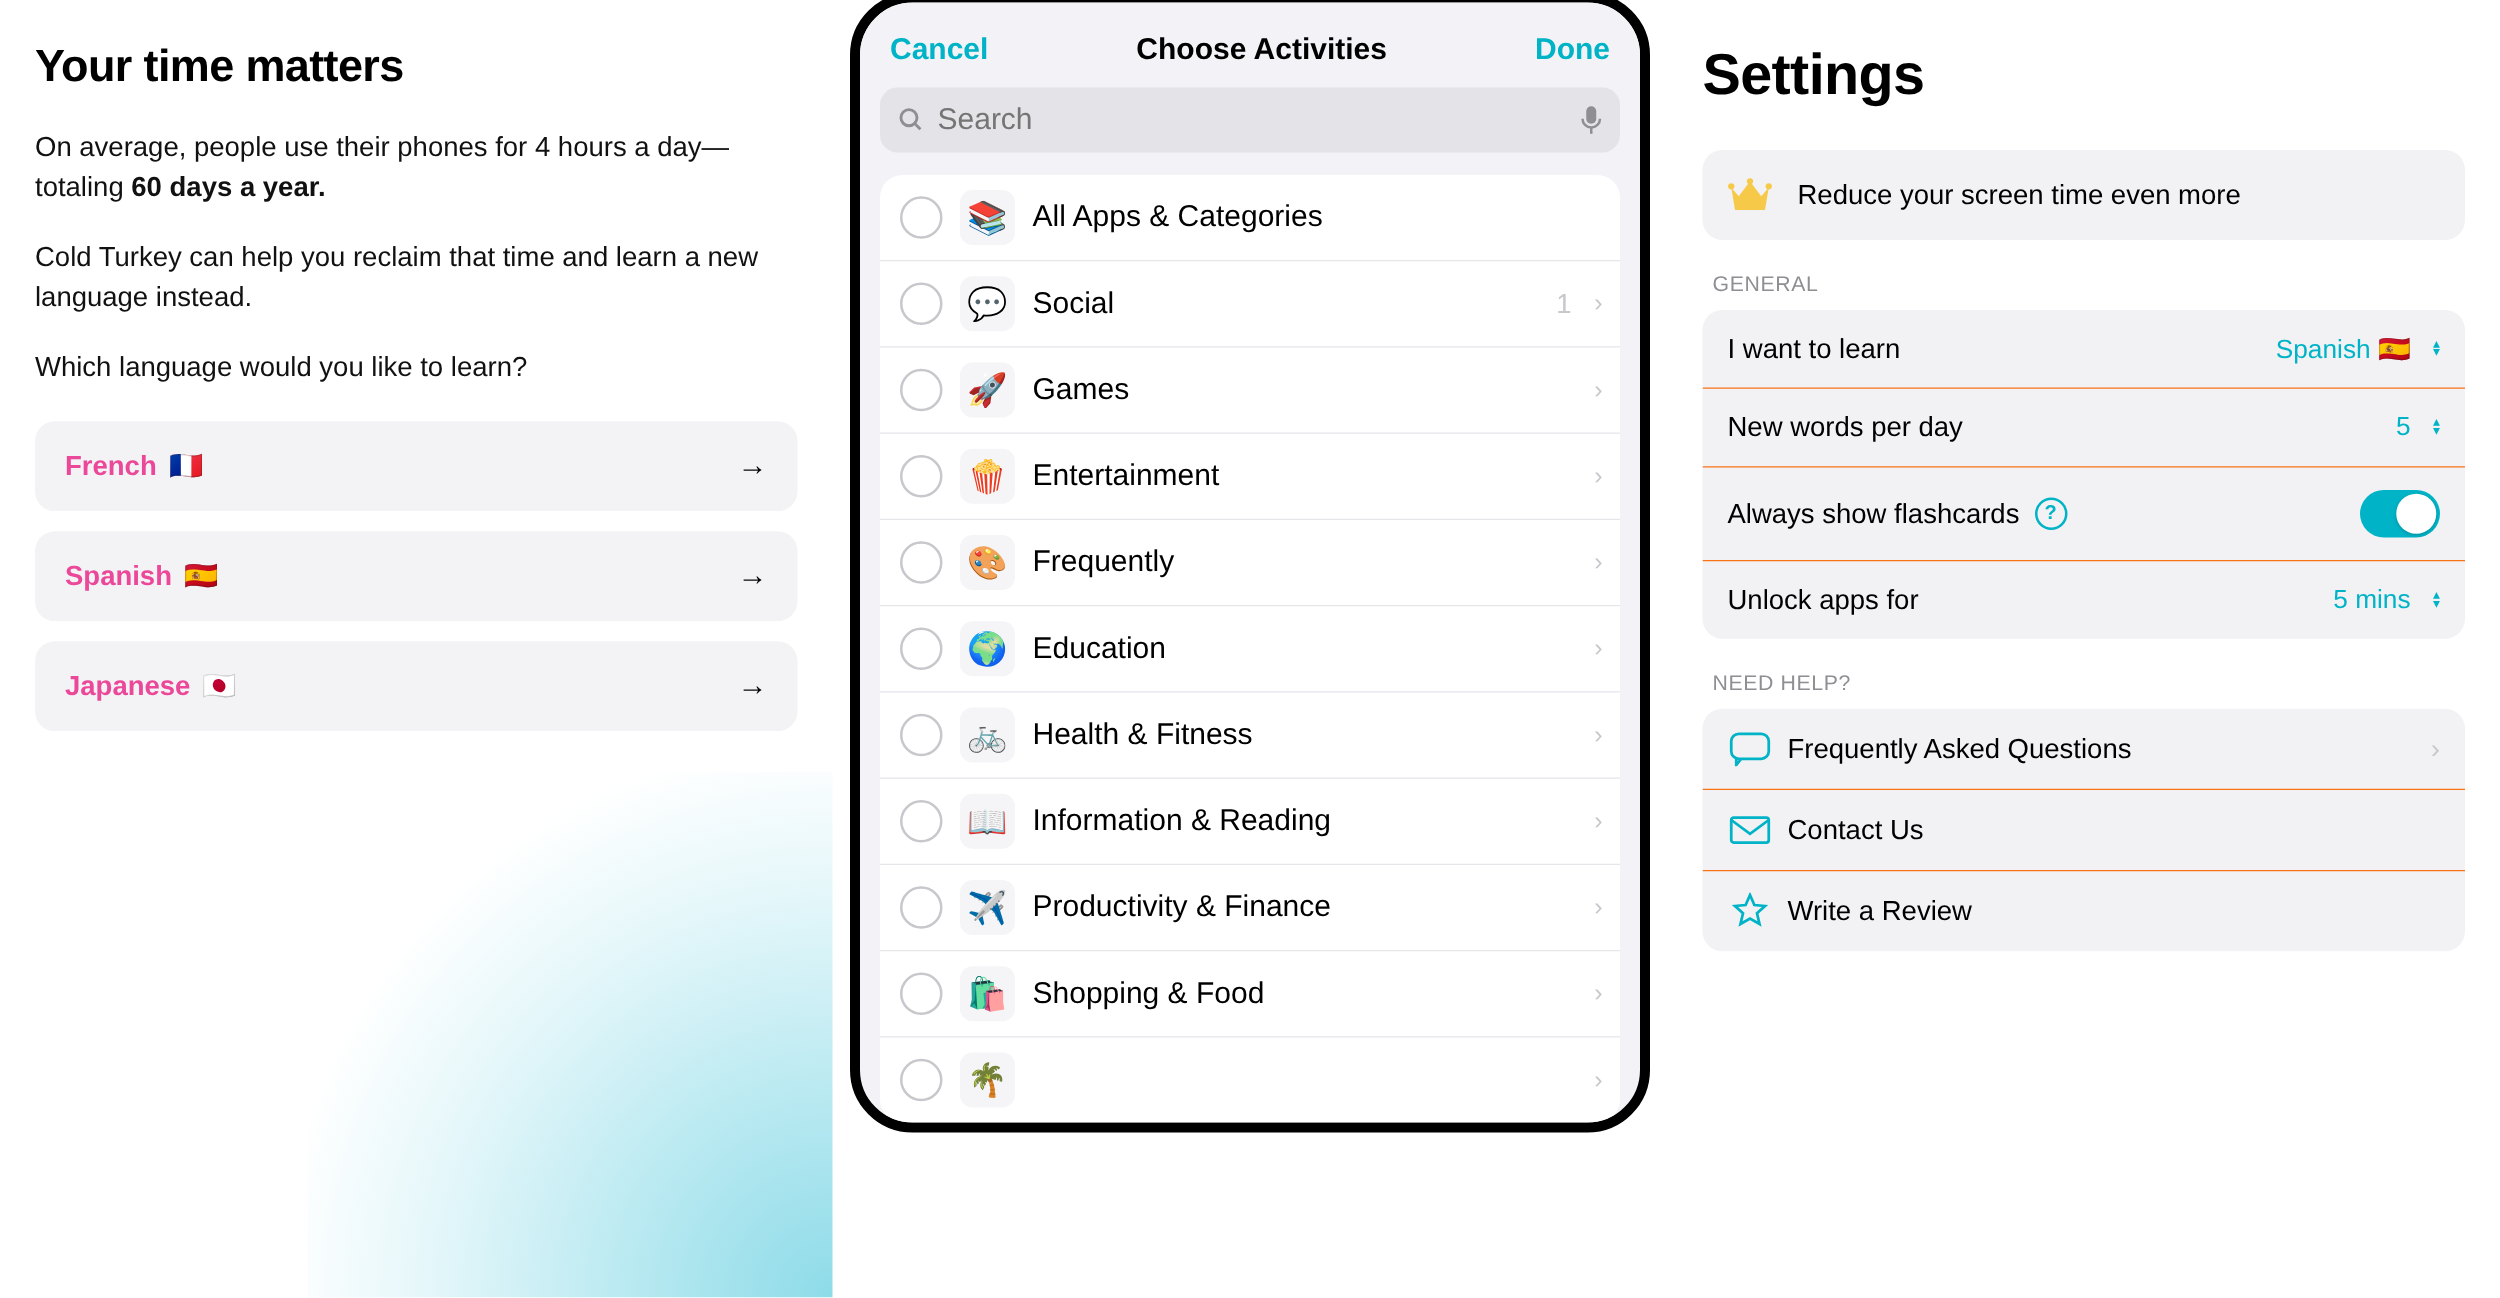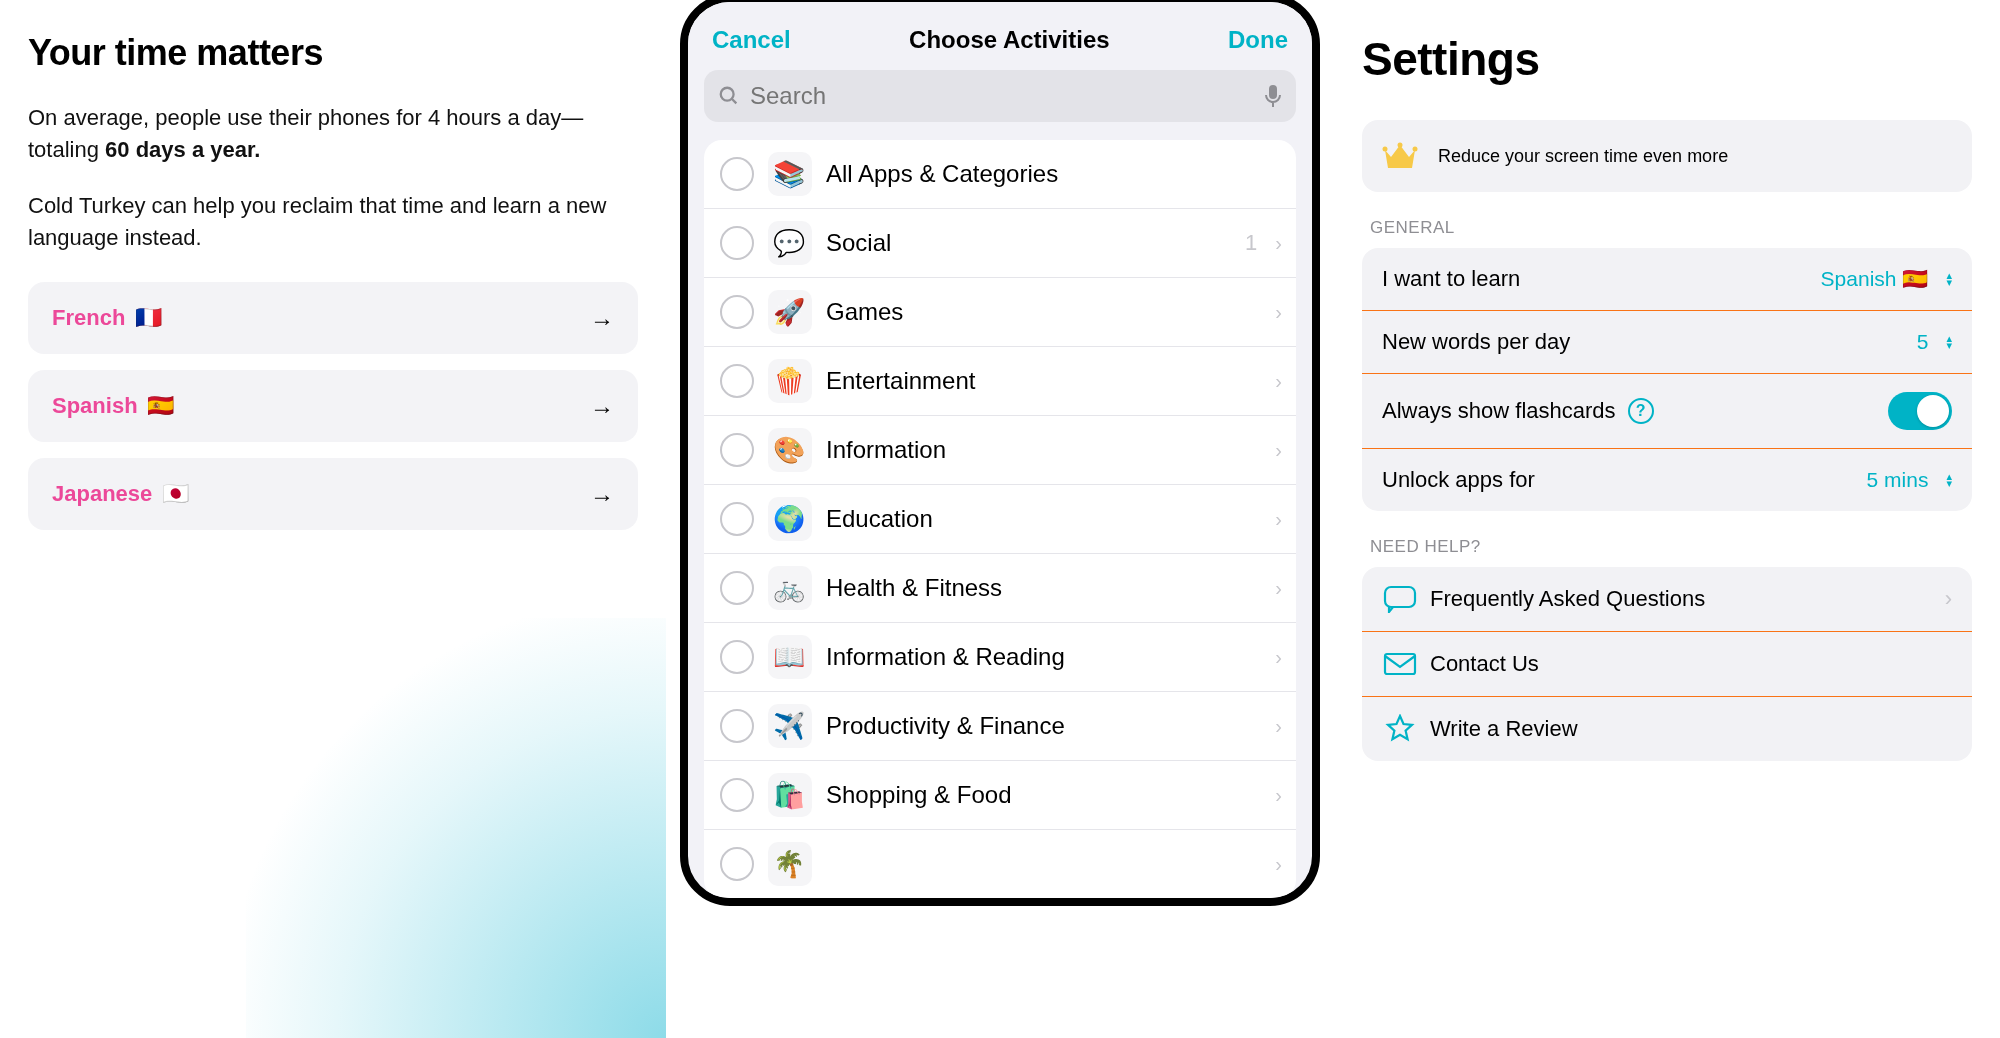--- a/index.html
+++ b/index.html
@@ -35,21 +35,21 @@
 .act-label { font-size: 24px; color: #000; flex: 1; }
 .act-count { font-size: 22px; color: #c7c7cc; margin-right: 4px; }
 .chevron { color: #c7c7cc; font-size: 20px; }
 
 
 .panel3 { width: 666px; padding: 32px 28px; background: #fff; }
 .settings-title { font-size: 46px; font-weight: 700; margin-bottom: 34px; letter-spacing: -0.5px; }
 .section-header { font-size: 17px; color: #8e8e93; letter-spacing: 0.5px; margin: 26px 8px 10px; text-transform: uppercase; }
 .premium-card { background: #f2f2f5; border-radius: 16px; padding: 22px 20px; display: flex; align-items: center; gap: 20px; }
 .crown { width: 36px; height: 28px; }
-.premium-text { font-size: 18px; color: #000; text-align: right; }
+.premium-text { font-size: 22px; color: #000; text-align: right; }
 .settings-group { background: #f2f2f5; border-radius: 16px; overflow: hidden; }
 .settings-row { display: flex; align-items: center; justify-content: space-between; padding: 18px 20px; border-bottom: 1px solid #f97316; min-height: 58px; }
 .settings-row:last-child { border-bottom: none; }
 .sr-label { font-size: 22px; color: #000; display: flex; align-items: center; gap: 12px; }
 .sr-value { font-size: 21px; color: #00b3c6; display: flex; align-items: center; gap: 18px; }
 .updown { display: inline-flex; flex-direction: column; line-height: 7px; font-size: 11px; color: #00b3c6; }
 .help-circle { width: 26px; height: 26px; border: 2px solid #00b3c6; border-radius: 50%; display: inline-flex; align-items: center; justify-content: center; color: #00b3c6; font-size: 16px; font-weight: 600; }
 .toggle { width: 64px; height: 38px; background: #00b3c6; border-radius: 20px; position: relative; }
 .toggle-knob { position: absolute; right: 3px; top: 3px; width: 32px; height: 32px; background: #fff; border-radius: 50%; box-shadow: 0 1px 3px rgba(0,0,0,0.2); }
 .help-icon { width: 36px; height: 28px; display: flex; align-items: center; justify-content: center; }
@@ -58,20 +58,21 @@
 </head>
 <body>
 
 <div class="panel1">
   <div class="panel1-bg"></div>
   <h1 class="title1">Your time matters</h1>
   <p class="para1">
     <span>On average, people use their phones for 4 hours a day—totaling </span><b>60 days a year.</b>
   </p>
   <p class="para1">Cold Turkey can help you reclaim that time and learn a new language instead.</p>
+  <p class="para1">Which language would you like to learn?</p>
   <div class="lang-list">
     <div class="lang-item">
       <span class="lang-label">
           <span>French</span>
           <span>🇫🇷</span>
         </span>
       <span class="arrow-right">→</span>
     </div>
     <div class="lang-item">
       <span class="lang-label">
@@ -129,21 +130,21 @@
         </div>
         <div class="activity-row">
           <span class="radio"></span>
           <span class="act-icon">🍿</span>
           <span class="act-label">Entertainment</span>
           <span class="chevron">›</span>
         </div>
         <div class="activity-row">
           <span class="radio"></span>
           <span class="act-icon">🎨</span>
-          <span class="act-label">Information</span>
+          <span class="act-label">Frequently</span>
           <span class="chevron">›</span>
         </div>
         <div class="activity-row">
           <span class="radio"></span>
           <span class="act-icon">🌍</span>
           <span class="act-label">Education</span>
           <span class="chevron">›</span>
         </div>
         <div class="activity-row">
           <span class="radio"></span>

